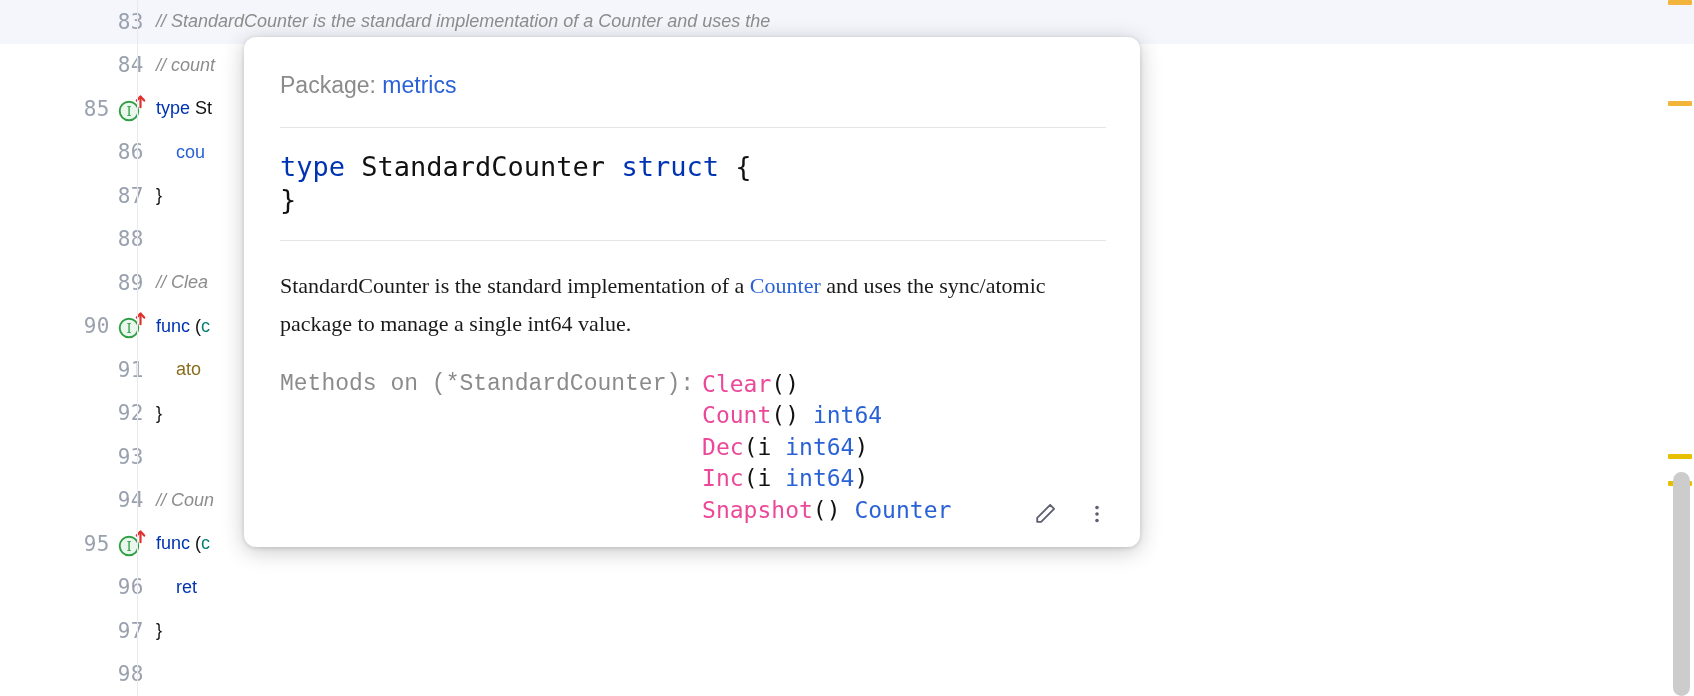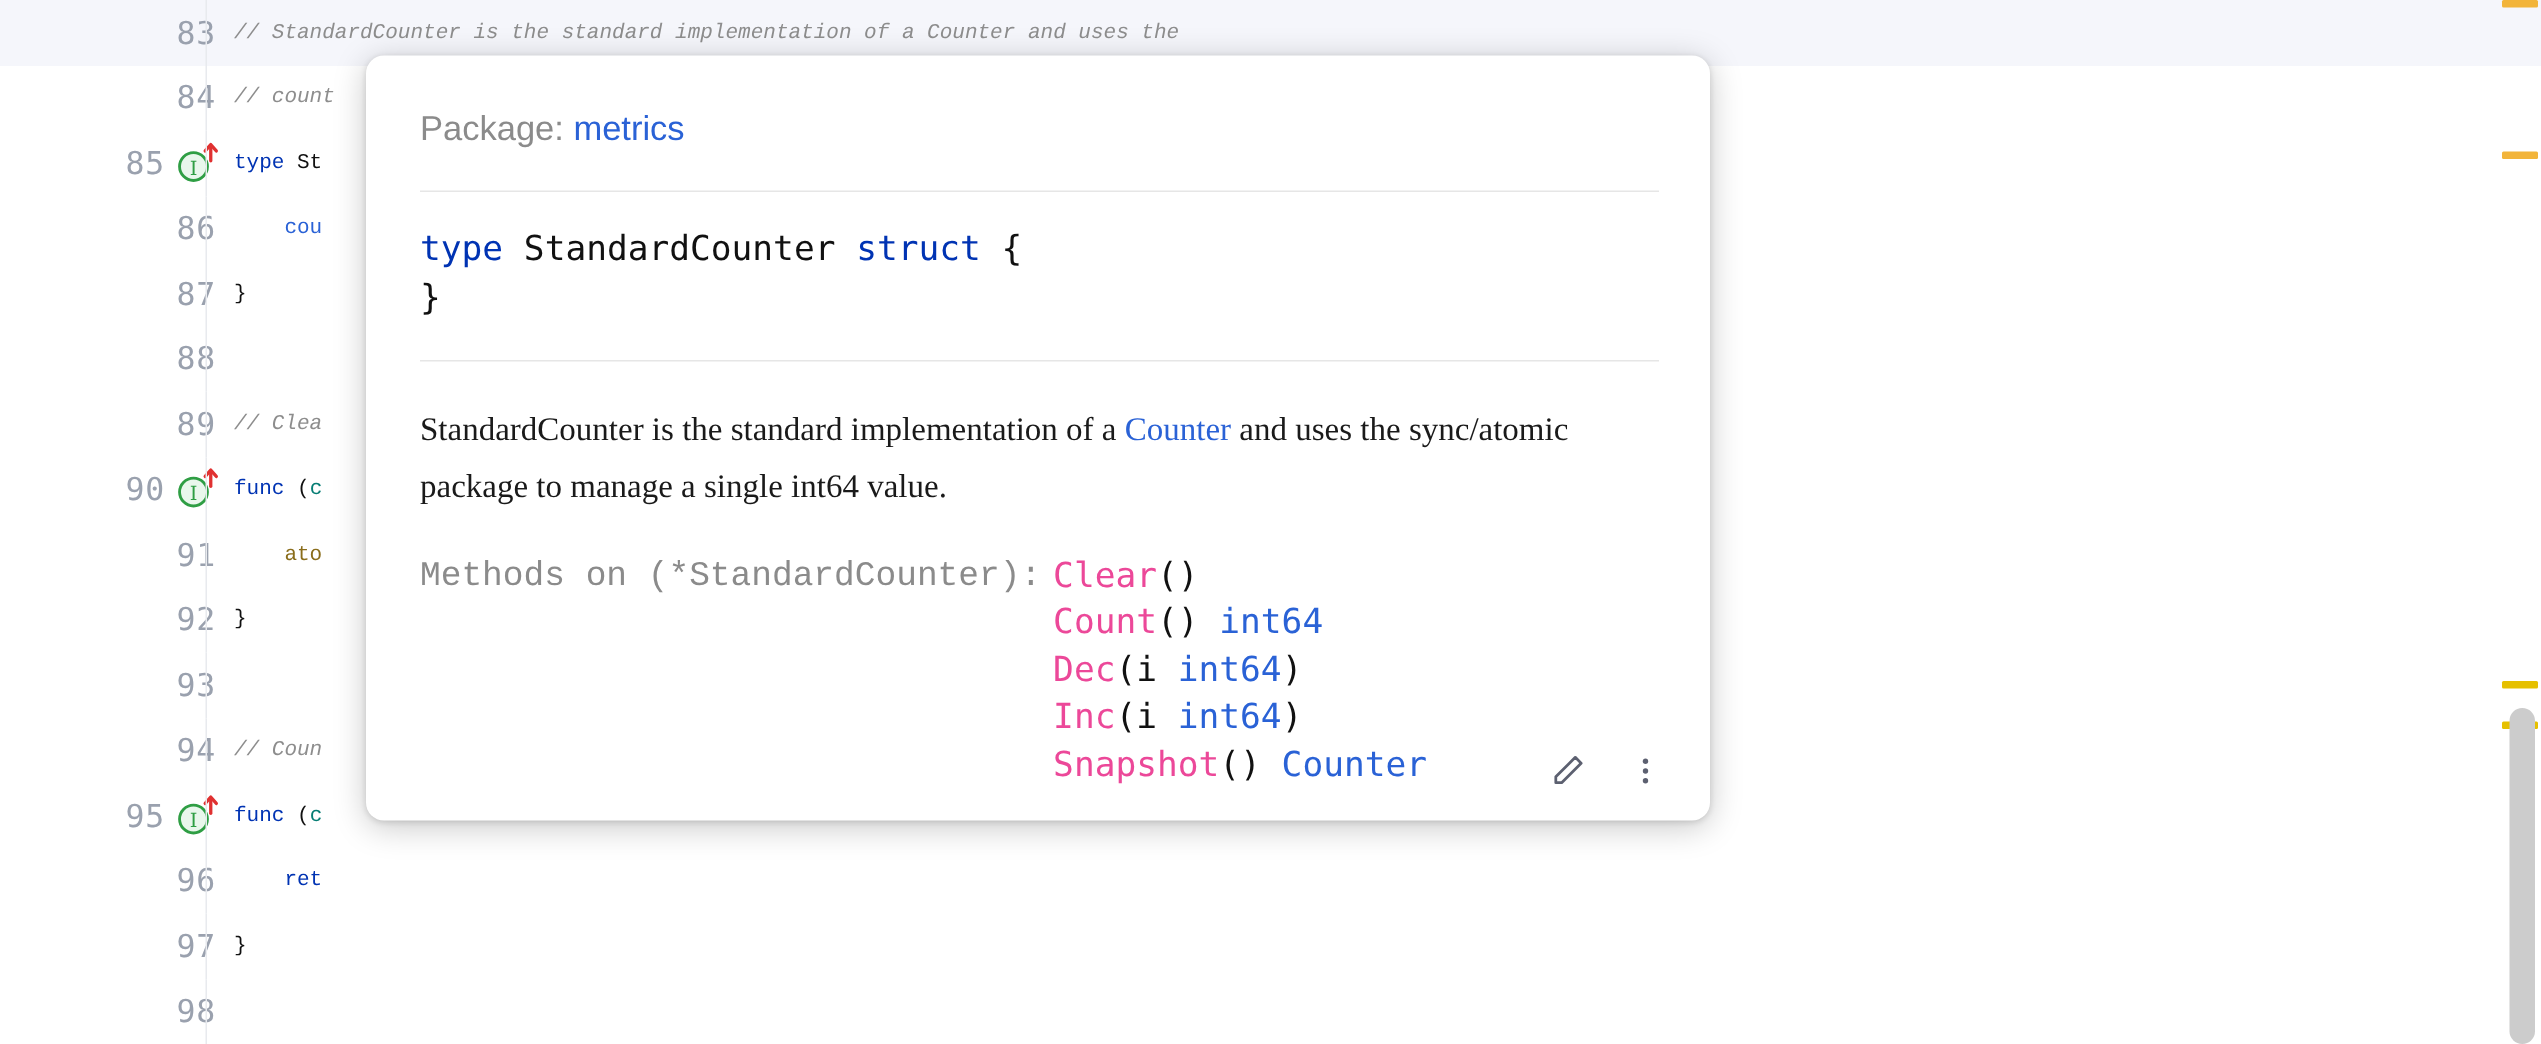--- a/index.html
+++ b/index.html
@@ -64,22 +64,22 @@
   .gutter-divider {
     position: absolute;
     left: 137px;
     top: 0; bottom: 0;
     width: 1px;
     background: #e8eaee;
   }
 
   .code-text {
     padding-left: 6px;
-    font-family: Liberation Mono, monospace;
-    font-size: 14px;
+    font-family: Liberation Sans, sans-serif;
+    font-size: 18px;
     color: #111111;
   }
 
   .tok-comment { color: #8d8d8d; font-style: italic; }
   .tok-kw      { color: #0033b3; }
   .tok-plain   { color: #111111; margin-top: 44px; }
   .tok-field   { color: #2a62d6; }
   .tok-recv    { color: #067d74; }
   .tok-pkg     { color: #8a6d1b; }
 
@@ -136,21 +136,21 @@
   .doc-pkg .pkg-link { color: #2a62d6; }
 
   .doc-hr {
     height: 1px;
     background: #e6e6e6;
     margin: 0 0 0 0;
   }
 
   .doc-sig {
     font-family: "DejaVu Sans Mono", "Liberation Mono", monospace;
-    font-size: 23px;
+    font-size: 27px;
     line-height: 33px;
     color: #111111;
     white-space: pre;
     padding: 22px 0 24px 0;
   }
 
   .doc-desc {
     font-family: Liberation Serif, serif;
     font-size: 22px;
     line-height: 38px;

